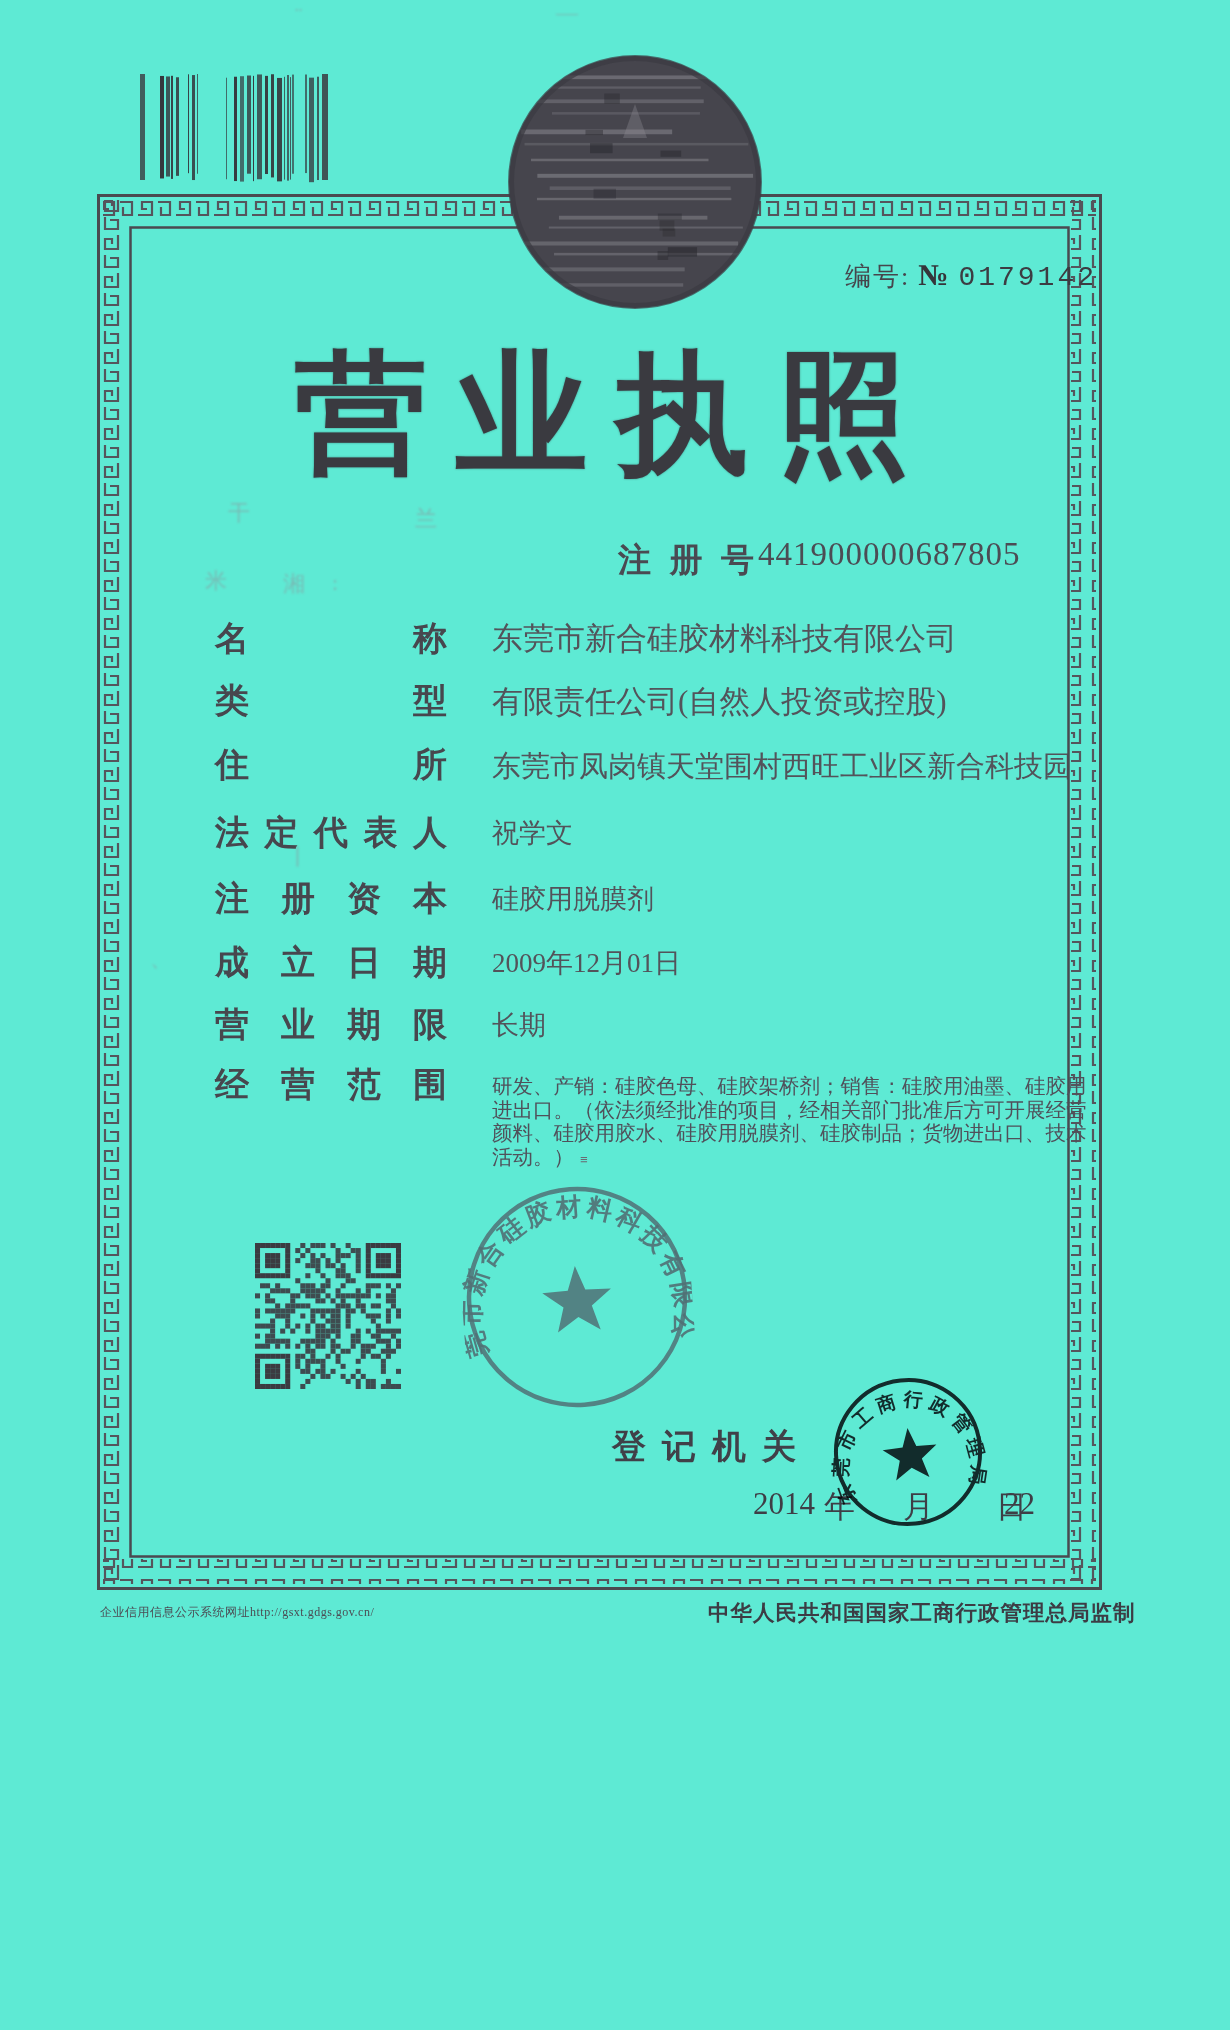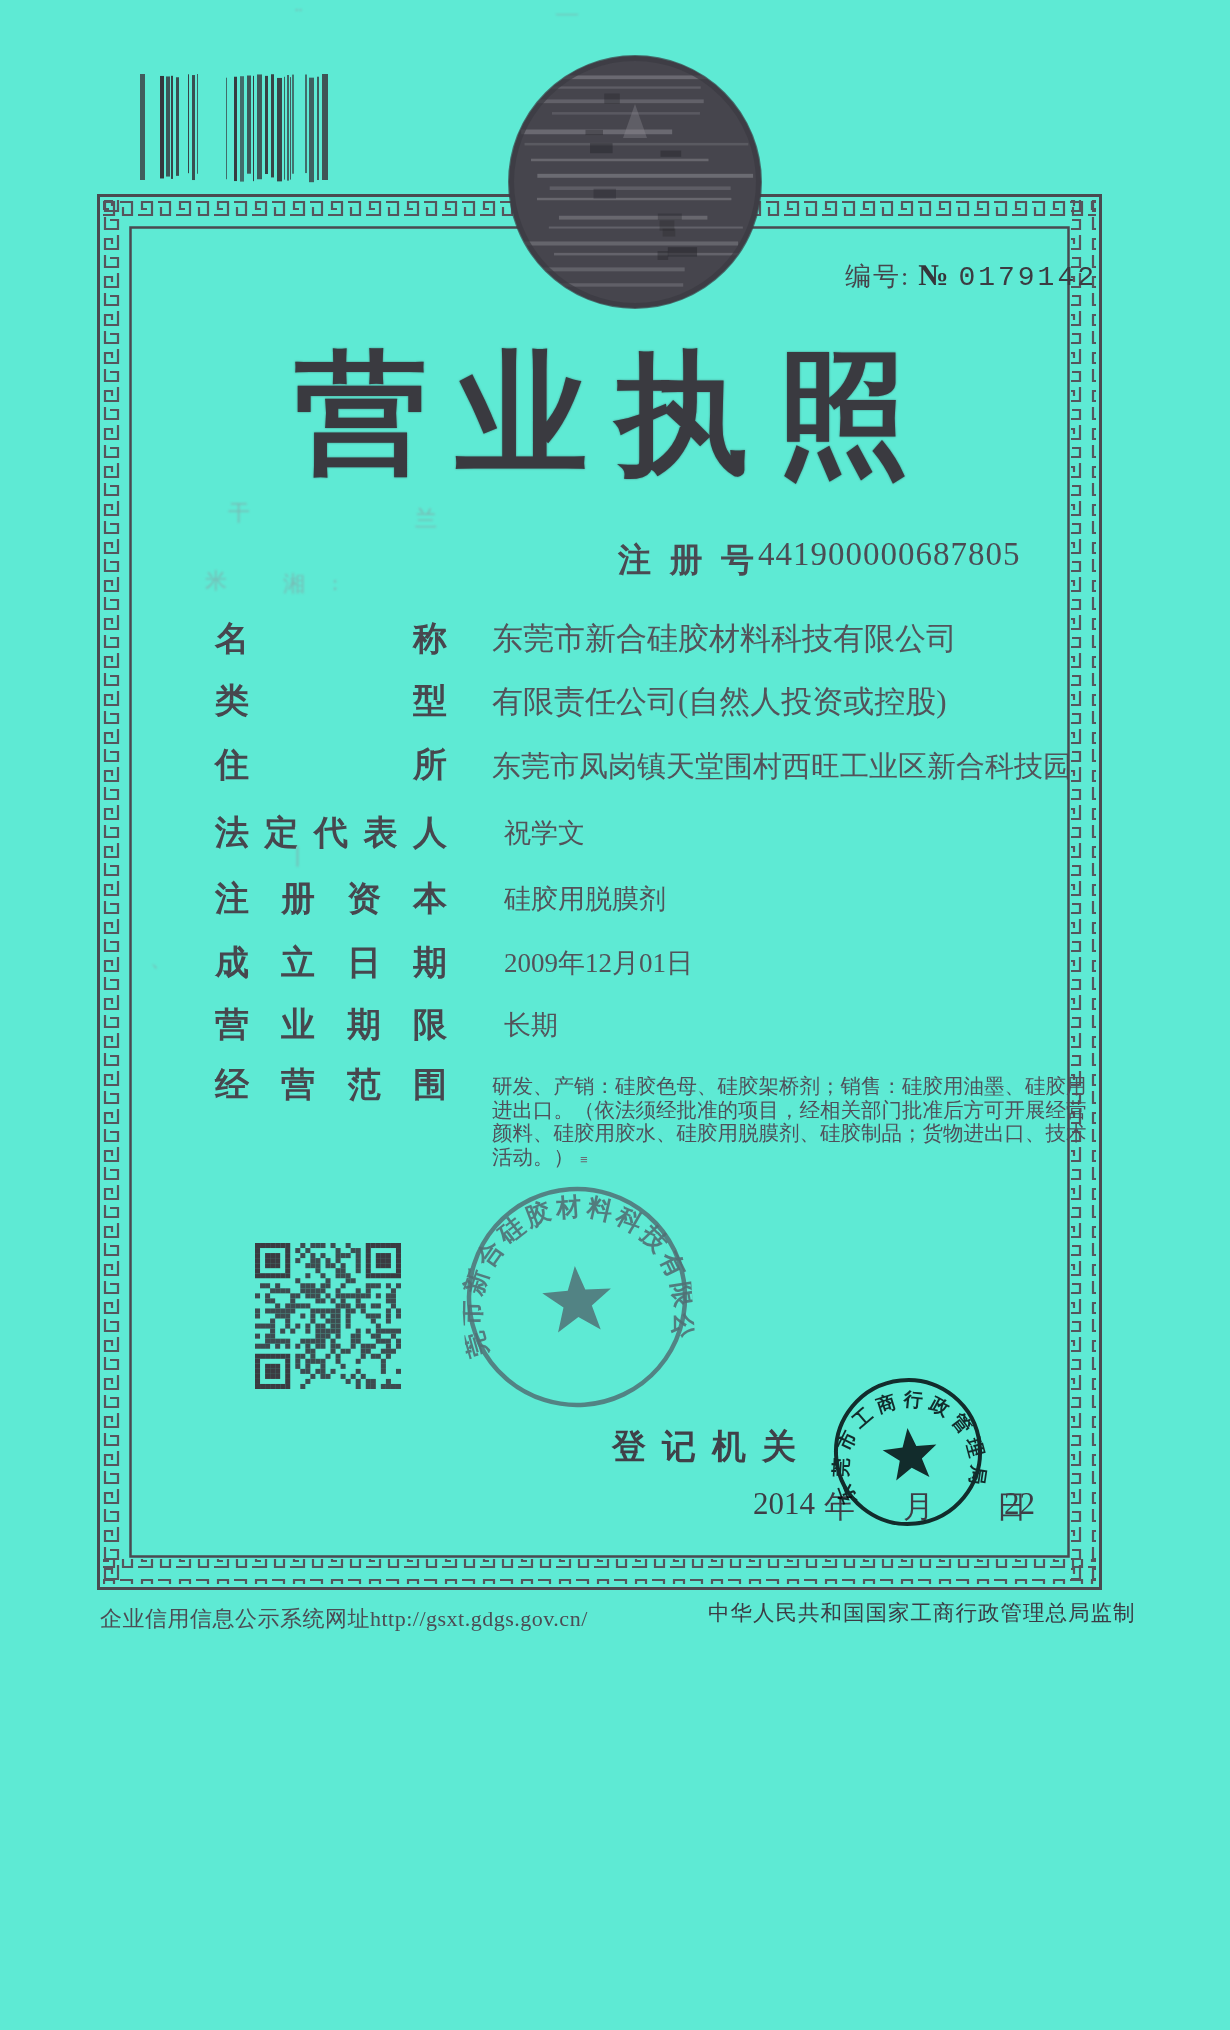--- a/index.html
+++ b/index.html
@@ -32,35 +32,35 @@
   
   #regno{z-index:4; top:538px;}
   #regno .spread{left:618px; top:0; width:136px; font-size:33px; font-weight:600; color:#4a4a52;}
   #regno .val{left:758px; top:-2px; font-size:33px; letter-spacing:1px; color:#4c4c54;}
   
   .spread{position:absolute; display:flex; justify-content:space-between;}
   .f-label{left:215px; width:232px; font-size:34px; font-weight:600; color:#47474e;}
   .f-value{left:492px; color:#53535a; white-space:nowrap;}
   .v31{font-size:31px;}
   .v29{font-size:29px;}
-  .v27{font-size:27px;margin-left:12px;}
+  .v27{font-size:27px;}
   #scope-lines{left:492px; top:1076px; width:620px; z-index:4;
     font-size:20.5px; line-height:23.5px; color:#50505a;font-family:Liberation Mono, monospace;}
   .scope-mark{font-size:13px; color:#6a6a72; margin-left:6px;}
   
   #qr{left:255px; top:1243px; z-index:4;}
   
   #red-stamp{left:462px; top:1182px; z-index:6; mix-blend-mode:multiply; transform:rotate(-4deg); opacity:.88;}
   #black-stamp{left:828px; top:1372px; z-index:7; mix-blend-mode:multiply; transform:rotate(-6deg); opacity:.92;}
   
   #authority{left:612px; top:1424px; width:184px; font-size:34px; font-weight:600; color:#404048; z-index:5;}
   .date-part{top:1486px; font-size:31px; color:#3e3e46; z-index:5;}
   
-  #footer-left{left:100px; top:1604px; font-size:22px; letter-spacing:.5px; color:#4c4c54; z-index:4;}
-  #footer-right{left:708px; top:1598px; font-size:21.5px; font-weight:400; letter-spacing:1px; color:#3c3c44; z-index:4;}
+  #footer-left{left:100px; top:1604px; font-size:12px; letter-spacing:.5px; color:#4c4c54; z-index:4;}
+  #footer-right{left:708px; top:1598px; font-size:21.5px; font-weight:700; letter-spacing:1px; color:#3c3c44; z-index:4;}
   
   .artifact{position:absolute; font-size:22px; color:#8f8f97; opacity:.5; filter:blur(1px); z-index:2;}
 </style>
 </head>
 <body>
 
 <div id="doc">
 
   <svg id="frame" class="abs" width="1005" height="1396">
     <defs>

